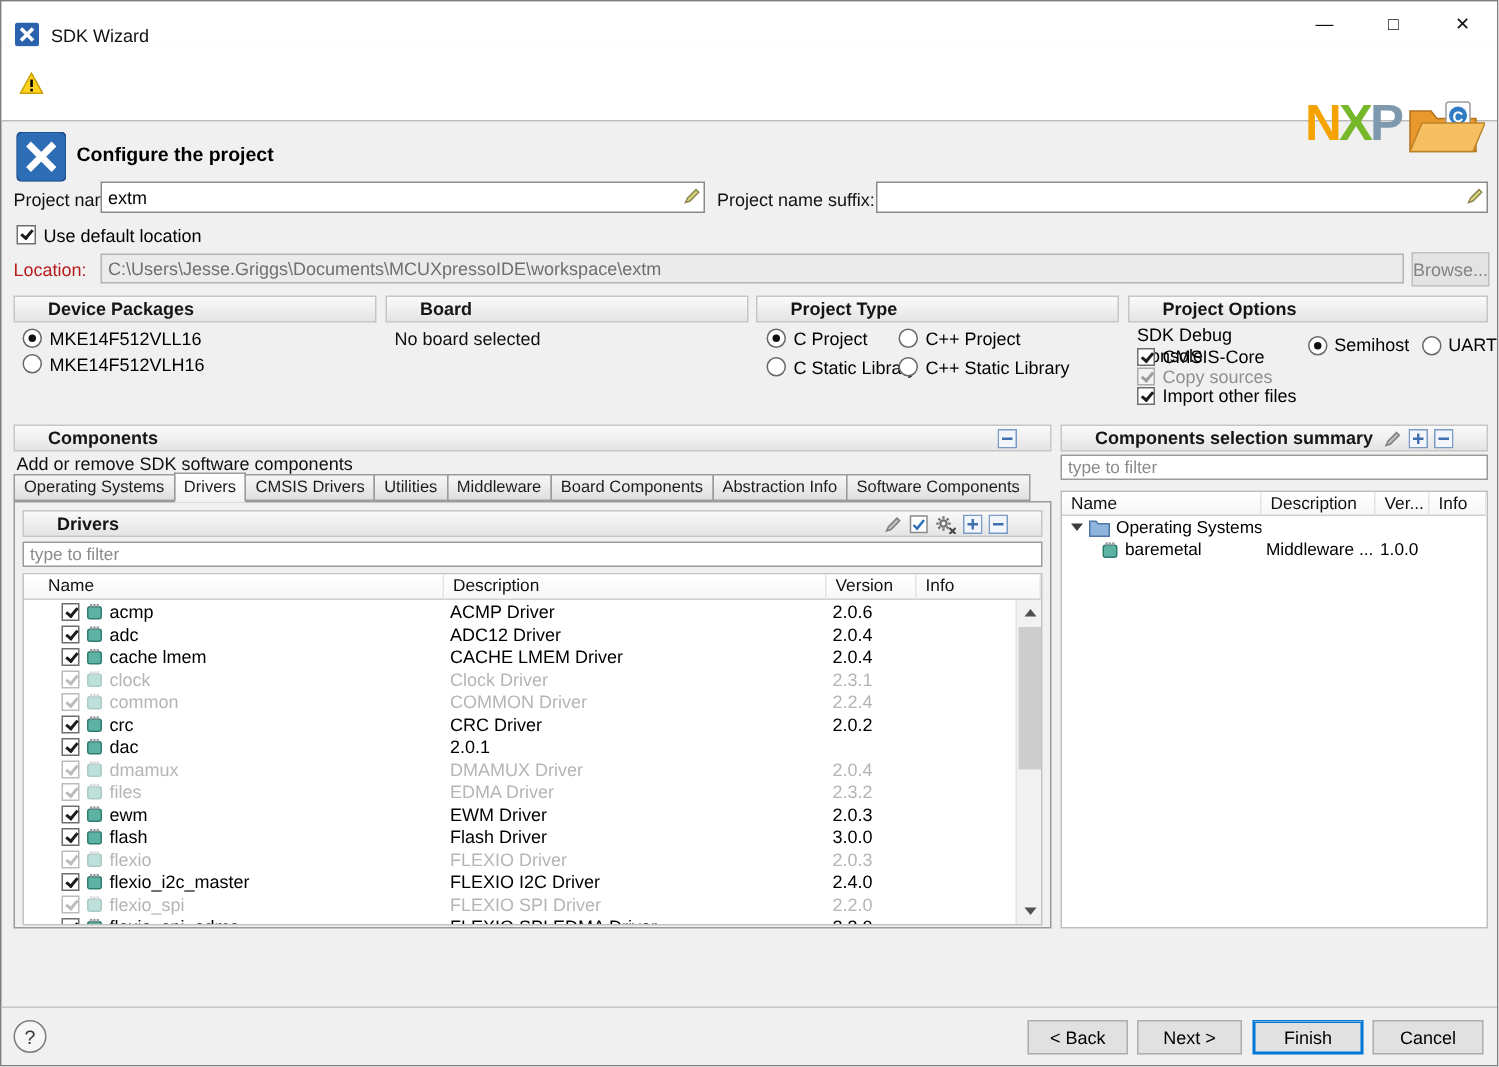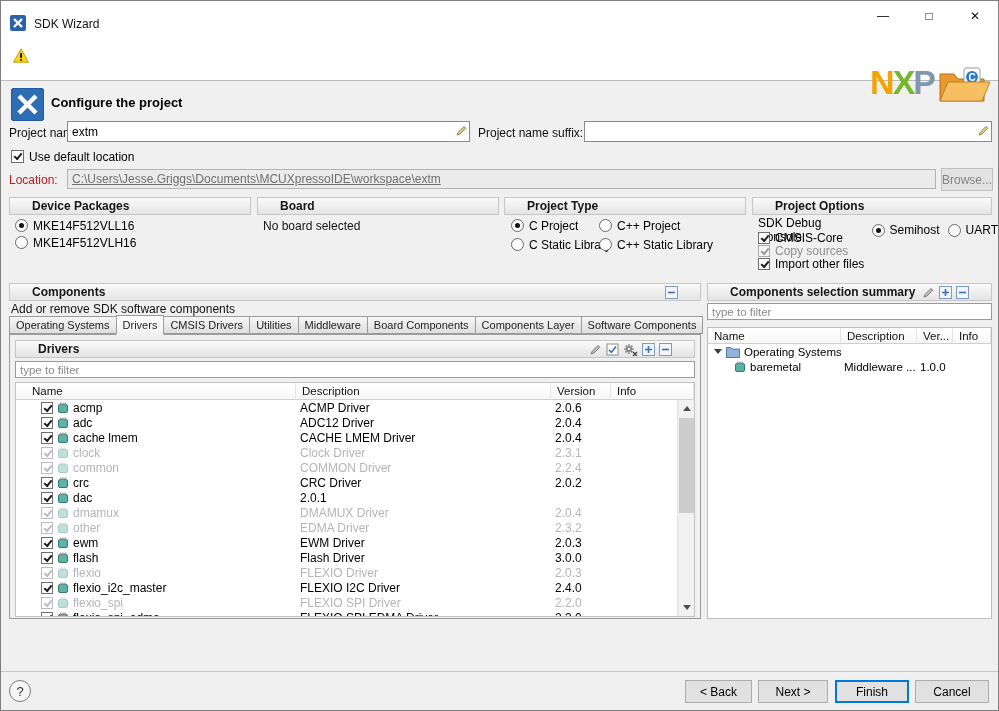--- a/index.html
+++ b/index.html
@@ -173,21 +173,21 @@
     </span>
   </div>
 
   <label class="opt" style="position:absolute;left:10px;top:148px">
     <span class="cb chk"></span>
     <span>Use default location</span>
   </label>
 
   <span class="lbl" style="left:8px;top:172px;color:#b91c1c">Location:</span>
   <div class="field" style="left:66px;top:168px;width:869px;height:20px">
-    <input type="text" class="dis" disabled="" style="padding-right: 21px; text-decoration: underline;" value="C:\Users\Jesse.Griggs\Documents\MCUXpressoIDE\workspace\extm">
+    <input type="text" class="dis" disabled="" style="padding-right: 21px;" value="C:\Users\Jesse.Griggs\Documents\MCUXpressoIDE\workspace\extm">
   </div>
   <div class="btn disabled" style="left:940px;top:167px;width:52px">Browse...</div>
 
   <div class="ghead" style="left:8px;top:196px;width:242px">
     <span>Device Packages</span>
   </div>
   <div class="dp-opts">
       <label class="opt">
         <span class="radio sel"></span>
         <span>MKE14F512VLL16</span>
@@ -267,21 +267,21 @@
   </div>
   <span class="subtitle">Add or remove SDK software components</span>
 
   <div class="tabs">
       <div class="tab">Operating Systems</div>
       <div class="tab active">Drivers</div>
       <div class="tab">CMSIS Drivers</div>
       <div class="tab">Utilities</div>
       <div class="tab">Middleware</div>
       <div class="tab">Board Components</div>
-      <div class="tab">Components Layer</div>
+      <div class="tab">Abstraction Info</div>
       <div class="tab">Software Components</div>
     </div>
 
   <div class="cbox">
     <div class="ghead" style="position:absolute">
       <span>Drivers</span>
       <span class="gicons">
         <svg width="13" height="13" viewBox="0 0 13 13">
             <path d="M2 11 L3.3 8.2 L9 2.4 L10.8 4.2 L5 10 Z" fill="#bfbfbf" stroke="#7e7e7e"></path>
           </svg>
@@ -443,21 +443,21 @@
           </div>
           <div class="trow off">
             <div class="tc tname">
               <span class="cb sm chk"></span>
               <svg class="comp-icon" width="12" height="12" viewBox="0 0 12 12">
                 <rect x="1.5" y="2.5" width="9" height="8" rx="1.5" fill="#5cb3a4" stroke="#2e7d6e"></rect>
                 <rect x="3" y="0.6" width="1.5" height="2.2" fill="#93999f"></rect>
                 <rect x="5.2" y="0.6" width="1.5" height="2.2" fill="#93999f"></rect>
                 <rect x="7.4" y="0.6" width="1.5" height="2.2" fill="#93999f"></rect>
               </svg>
-              <span class="nm">other</span>
+              <span class="nm">files</span>
             </div>
             <div class="tc">EDMA Driver</div>
             <div class="tc">2.3.2</div>
             <div class="tc"></div>
           </div>
           <div class="trow">
             <div class="tc tname">
               <span class="cb sm chk"></span>
               <svg class="comp-icon" width="12" height="12" viewBox="0 0 12 12">
                 <rect x="1.5" y="2.5" width="9" height="8" rx="1.5" fill="#5cb3a4" stroke="#2e7d6e"></rect>

